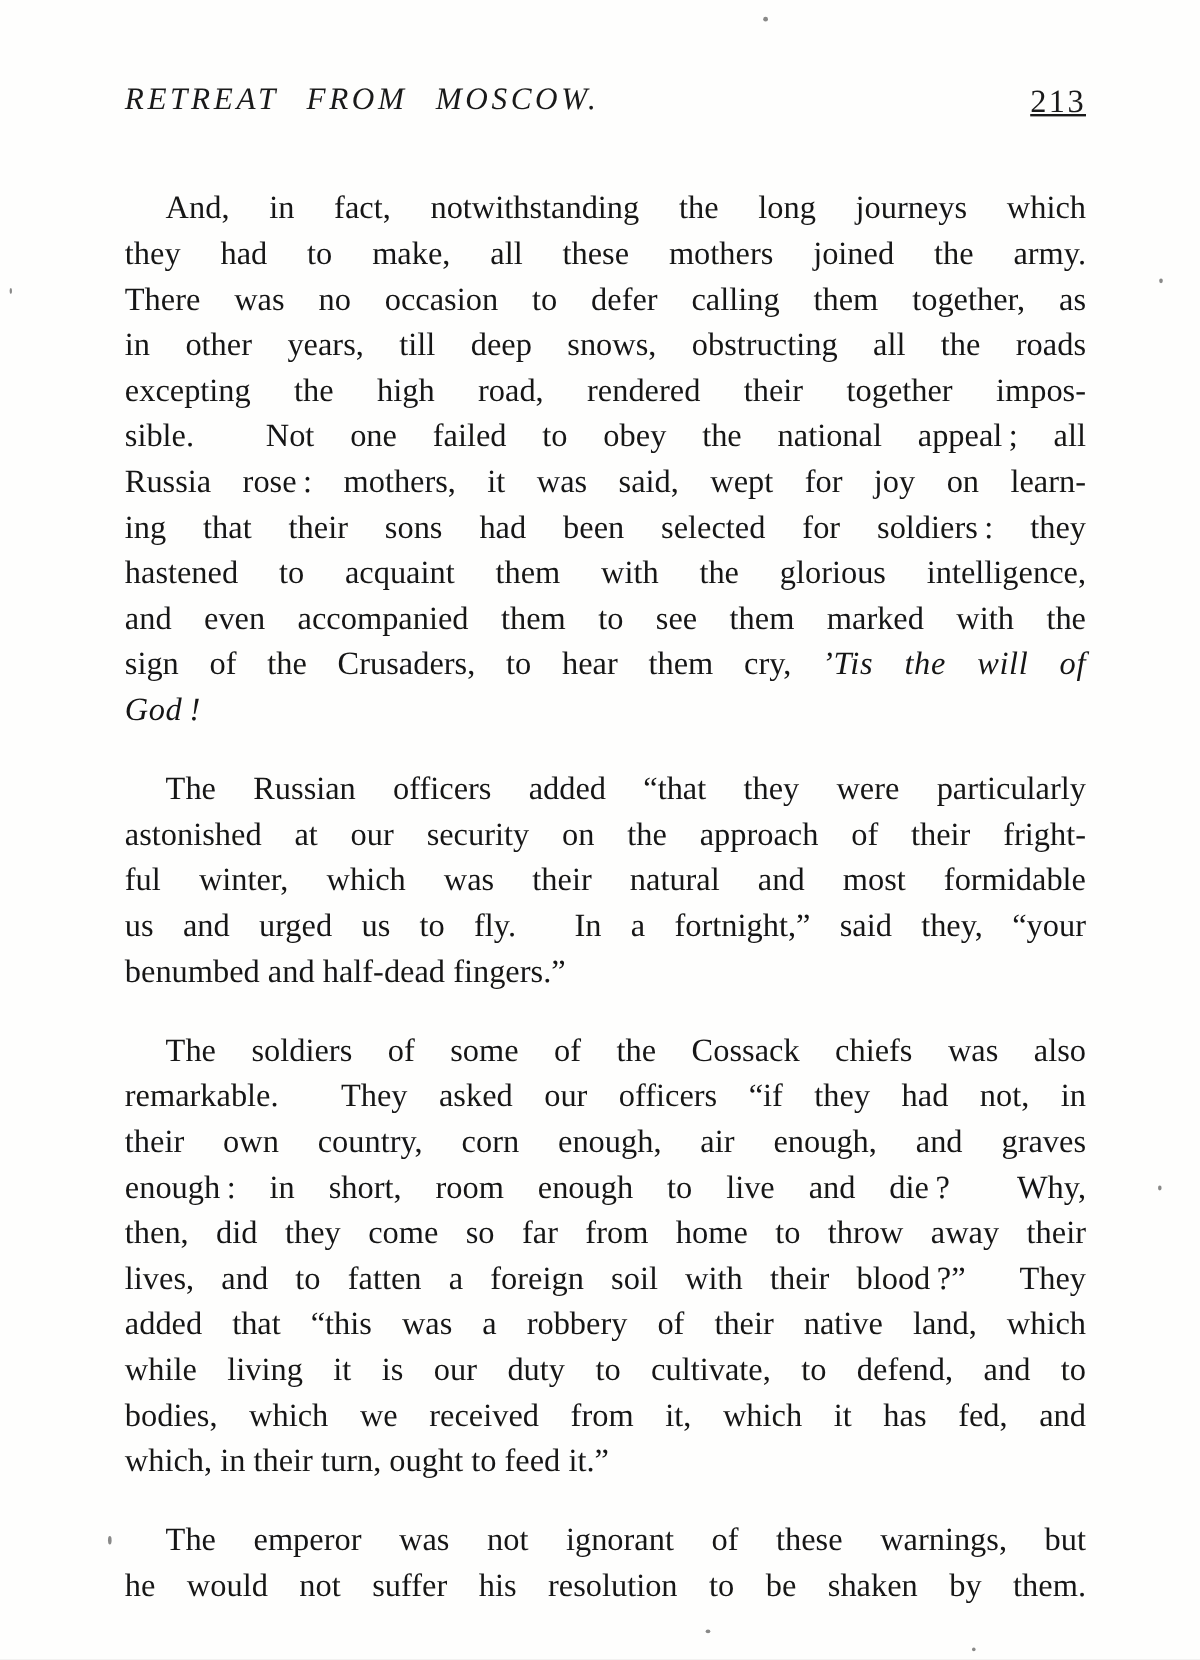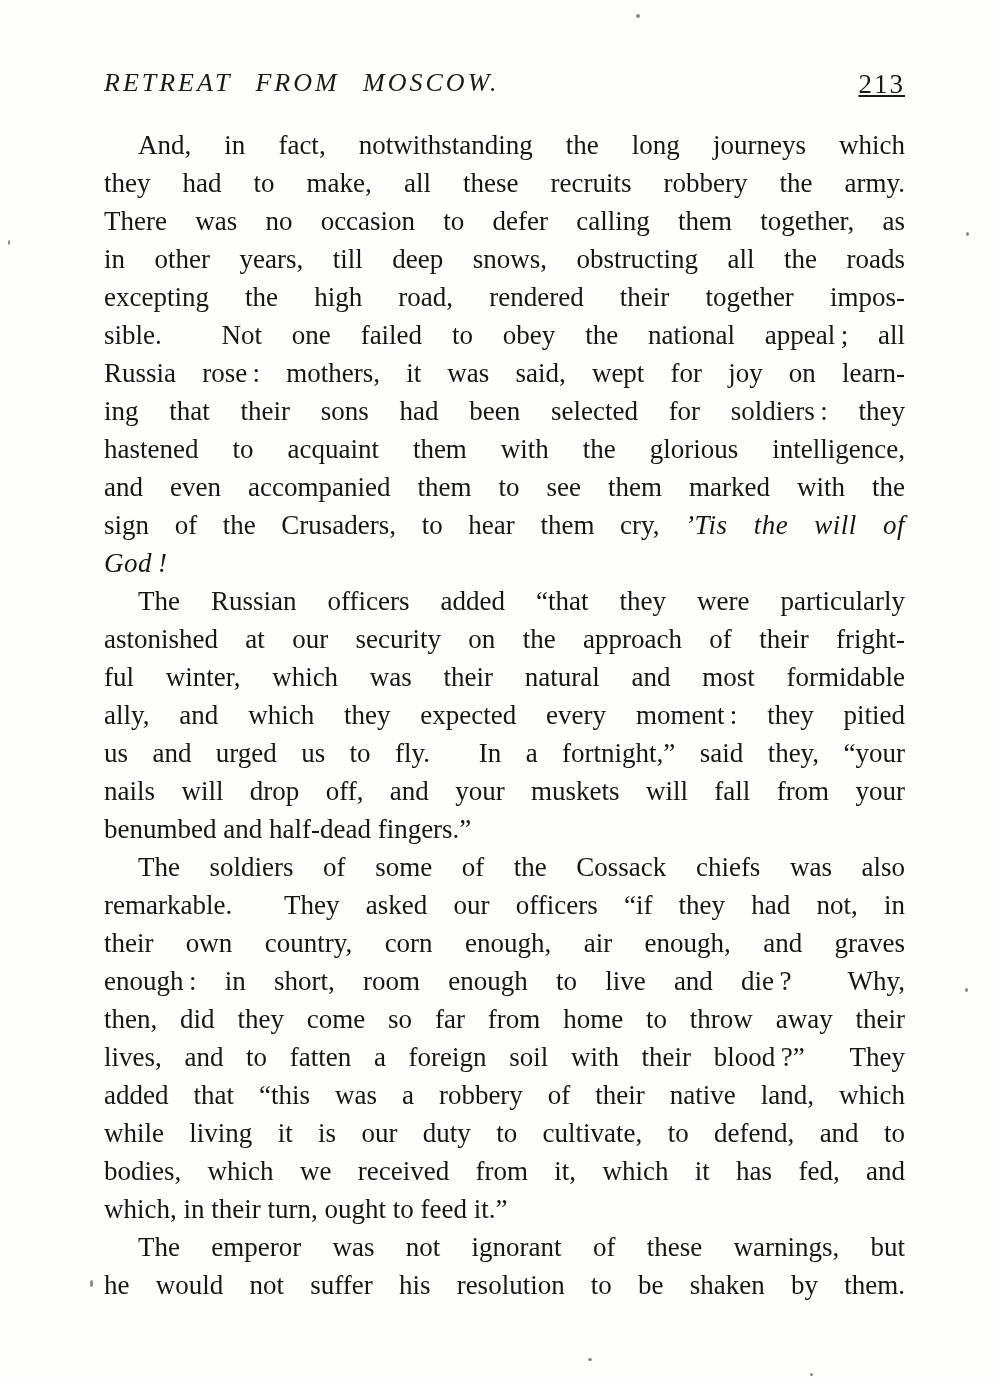--- a/index.html
+++ b/index.html
@@ -49,57 +49,55 @@
     height: 38px;
     line-height: 38px;
     text-align: justify;
     text-align-last: justify;
     white-space: nowrap;
   }
   .line.last {
     text-align: center;
     text-align-last: left;
   }
-  .line.indent { text-indent: 34px; }
+  .line.indent { text-indent: 34px; margin-top: 28px; }
   .seg.italic { font-style: italic; letter-spacing: 0.5px; }
   .speck {
     position: absolute;
     background: #4a4a4a;
     border-radius: 50%;
     opacity: 0.65;
   }
 </style>
 </head>
 <body>
 
 <div class="page">
   <header class="running-header">
     <span class="running-title">RETREAT FROM MOSCOW.</span>
     <span class="page-number">213</span>
   </header>
 
   <main class="text-block" id="text-block">
       <div class="line indent"><span class="seg">And, in fact, notwithstanding the long journeys which</span></div>
-      <div class="line"><span class="seg">they had to make, all these recruits robbery the army.</span></div>
+      <div class="line"><span class="seg">they had to make, all these mothers joined the army.</span></div>
       <div class="line"><span class="seg">There was no occasion to defer calling them together, as</span></div>
       <div class="line"><span class="seg">in other years, till deep snows, obstructing all the roads</span></div>
       <div class="line"><span class="seg">excepting the high road, rendered their together impos-</span></div>
       <div class="line"><span class="seg">sible.&nbsp; Not one failed to obey the national appeal ; all</span></div>
       <div class="line"><span class="seg">Russia rose : mothers, it was said, wept for joy on learn-</span></div>
       <div class="line"><span class="seg">ing that their sons had been selected for soldiers : they</span></div>
       <div class="line"><span class="seg">hastened to acquaint them with the glorious intelligence,</span></div>
       <div class="line"><span class="seg">and even accompanied them to see them marked with the</span></div>
       <div class="line"><span class="seg">sign of the Crusaders, to hear them cry, </span><span class="seg italic">’Tis the will of</span></div>
       <div class="line last"><span class="seg italic">God !</span></div>
       <div class="line indent"><span class="seg">The Russian officers added “that they were particularly</span></div>
       <div class="line"><span class="seg">astonished at our security on the approach of their fright-</span></div>
       <div class="line"><span class="seg">ful winter, which was their natural and most formidable</span></div>
-      <div class="line"><span class="seg">ally, and which they expected every moment : they pitied</span></div>
       <div class="line"><span class="seg">us and urged us to fly.&nbsp; In a fortnight,” said they, “your</span></div>
-      <div class="line"><span class="seg">nails will drop off, and your muskets will fall from your</span></div>
       <div class="line last"><span class="seg">benumbed and half-dead fingers.”</span></div>
       <div class="line indent"><span class="seg">The soldiers of some of the Cossack chiefs was also</span></div>
       <div class="line"><span class="seg">remarkable.&nbsp; They asked our officers “if they had not, in</span></div>
       <div class="line"><span class="seg">their own country, corn enough, air enough, and graves</span></div>
       <div class="line"><span class="seg">enough : in short, room enough to live and die ?&nbsp; Why,</span></div>
       <div class="line"><span class="seg">then, did they come so far from home to throw away their</span></div>
       <div class="line"><span class="seg">lives, and to fatten a foreign soil with their blood ?”&nbsp; They</span></div>
       <div class="line"><span class="seg">added that “this was a robbery of their native land, which</span></div>
       <div class="line"><span class="seg">while living it is our duty to cultivate, to defend, and to</span></div>
       <div class="line"><span class="seg">bodies, which we received from it, which it has fed, and</span></div>

